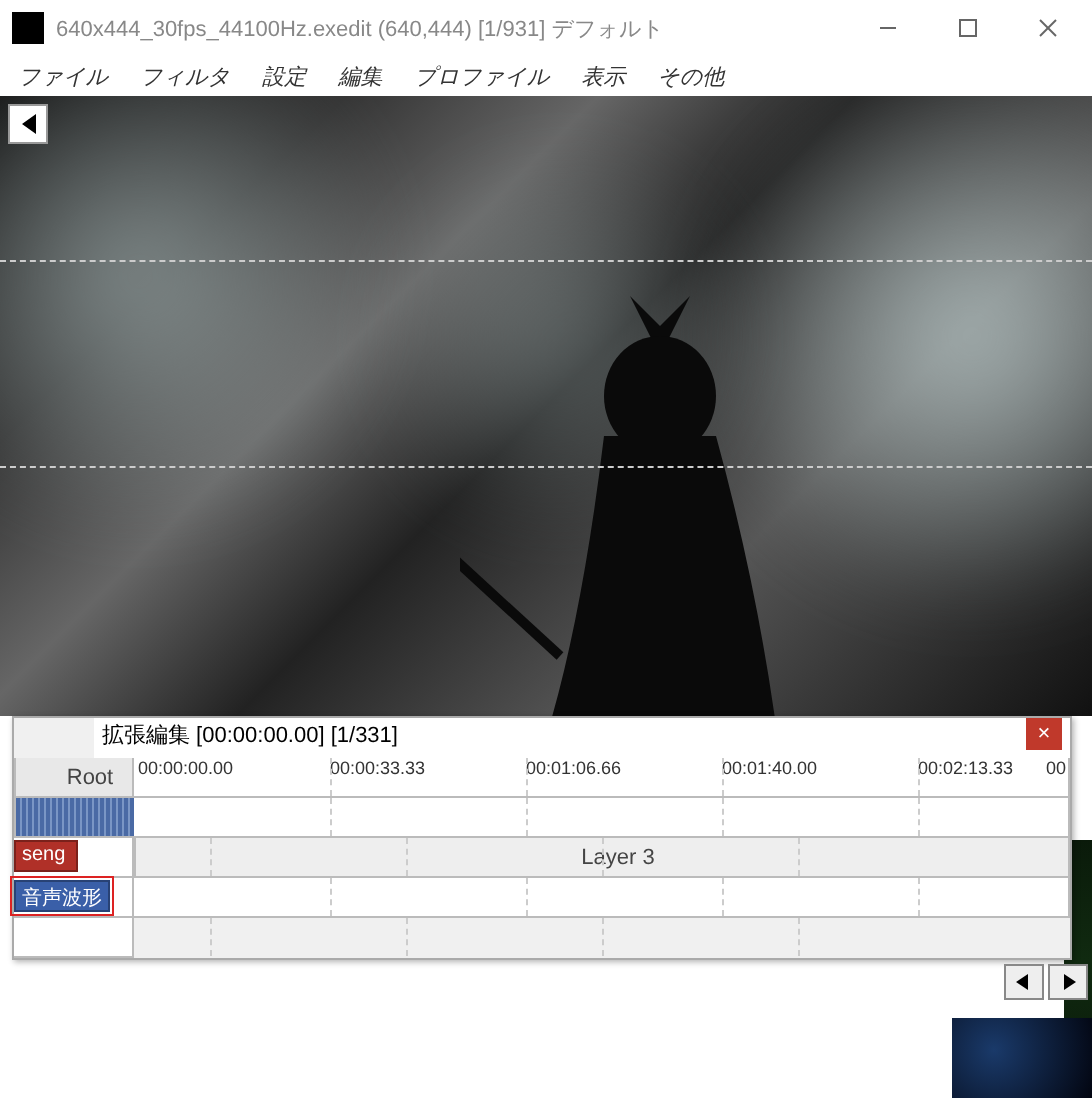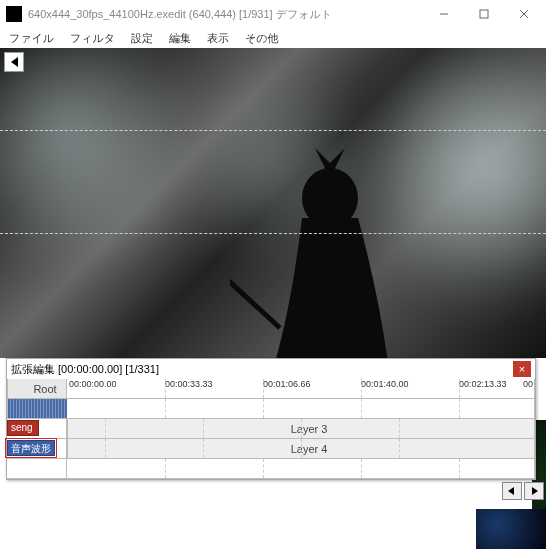--- a/index.html
+++ b/index.html
@@ -3,31 +3,31 @@
 <meta charset="utf-8">
 <style>
   * { margin: 0; padding: 0; box-sizing: border-box; font-family: "Yu Gothic UI", "Meiryo", sans-serif; }
   body { width: 546px; height: 549px; background: #fff; overflow: hidden; position: relative; }
   .titlebar { height: 28px; display: flex; align-items: center; padding: 0 2px; background: #fff; }
   .titlebar .ticon { width: 16px; height: 16px; background: #000; margin: 0 6px 0 4px; }
   .titlebar .ttext { font-size: 11px; color: #888; flex: 1; white-space: nowrap; }
   .winbtn { width: 40px; height: 28px; display: flex; align-items: center; justify-content: center; color: #666; font-size: 12px; }
   .winbtn svg { width: 10px; height: 10px; stroke: #666; }
   .menubar { height: 20px; display: flex; align-items: center; padding: 0 2px; gap: 2px; }
-  .menubar .mitem { font-size: 11px; color: #333; padding: 2px 7px; }
+  .menubar .mitem { font-size: 11px; color: #333; padding: 2px 7px; font-style: italic; }
   .preview { position: relative; width: 546px; height: 310px; background: linear-gradient(135deg,#111 0%,#333 20%,#666 35%,#222 50%,#555 70%,#111 100%); overflow: hidden; }
   .smoke { position:absolute; border-radius:50%; filter: blur(20px); }
   .s1 { width:260px; height:260px; left:-60px; top:-40px; background: radial-gradient(circle,#bcc 0%,transparent 70%); opacity:.6;}
   .s2 { width:280px; height:280px; right:-80px; top:-20px; background: radial-gradient(circle,#cdd 0%,transparent 70%); opacity:.7;}
   .s3 { width:200px; height:200px; left:180px; top:20px; background: radial-gradient(circle,#abb 0%,transparent 70%); opacity:.4;}
   .silh { position:absolute; left:230px; top:90px; width:200px; height:240px; }
   .dotted { position:absolute; height: 104px; left:0; right:0; border-top:1px dashed #ccc; border-bottom:1px dashed #ccc; }
   .backbtn { position:absolute; top:4px; left:4px; width:20px; height:20px; background:#fff; border:1px solid #999; display:flex; align-items:center; justify-content:center; }
   .timeline-panel { position:absolute; left:6px; top:358px; width:530px; background:#f0f0f0; border:1px solid #aaa; box-shadow: 1px 1px 3px rgba(0,0,0,.3); }
-  .tl-title { height:20px; display:flex; align-items:center; font-size:11px; padding:4px 4px; background:#fff; }
+  .tl-title { height:20px; display:flex; align-items:flex-end; font-size:11px; padding:4px 4px; background:#fff;margin-left:40px; }
   .tl-title .tt { flex:1; }
   .tl-close { width:18px; height:16px; background:#c0392b; color:#fff; font-size:11px; display:flex; align-items:center; justify-content:center; }
   .tl-grid { display:grid; grid-template-columns: 60px 1fr; }
   .lh { border:1px solid #bbb; border-top:none; font-size:11px; color:#444; height:20px; display:flex; align-items:center; justify-content:center; background:#eee;padding-left:16px; }
   .lh.root { background:#e8e8e8; }
   .row { border-bottom:1px solid #bbb; border-right:1px solid #bbb; height:20px; position:relative; background:#fff; }
   .ruler { background:#fff; position:relative; border-bottom:1px solid #bbb; border-right:1px solid #bbb; height:20px; }
   .ruler .tick { position:absolute; top:0; font-size:9px; color:#333; }
   .wav { height:20px; background: repeating-linear-gradient(90deg,#4a6aa5 0 2px,#7a96c5 2px 3px); border-bottom:1px solid #bbb; border-left:1px solid #bbb;}
   .clip { position:absolute; top:1px; height:16px; font-size:10px; color:#fff; padding:1px 3px; overflow:hidden; white-space:nowrap; border:1px solid rgba(0,0,0,.3);}
@@ -62,20 +62,21 @@
         <line x1="9" y1="1" x2="1" y2="9" stroke-width="1"></line>
       </svg>
     </div>
 </div>
 
 <div class="menubar">
   <div class="mitem">ファイル</div>
   <div class="mitem">フィルタ</div>
   <div class="mitem">設定</div>
   <div class="mitem">編集</div>
+  <div class="mitem">プロファイル</div>
   <div class="mitem">表示</div>
   <div class="mitem">その他</div>
 </div>
 
 <div class="preview">
   <div class="smoke s1"></div>
   <div class="smoke s2"></div>
   <div class="smoke s3"></div>
   <svg class="silh" viewBox="0 0 200 240">
     <path d="M100 40 L85 10 L100 25 L115 10 Z" fill="#0a0a0a"></path>
@@ -133,21 +134,20 @@
 
     <div class="lh">Layer 3</div>
     <div class="row">
       <div class="clip c-sel" style="left:0;width:48px">音声波形</div>
       <div class="grid-v" style="left:98px"></div>
         <div class="grid-v" style="left:196px"></div>
         <div class="grid-v" style="left:294px"></div>
         <div class="grid-v" style="left:392px"></div>
     </div>
 
-    <div class="lh">Layer 4</div>
     <div class="row">
       <div class="grid-v" style="left:98px"></div>
         <div class="grid-v" style="left:196px"></div>
         <div class="grid-v" style="left:294px"></div>
         <div class="grid-v" style="left:392px"></div>
     </div>
 
     <div class="row">
       <div class="grid-v" style="left:98px"></div>
         <div class="grid-v" style="left:196px"></div>

